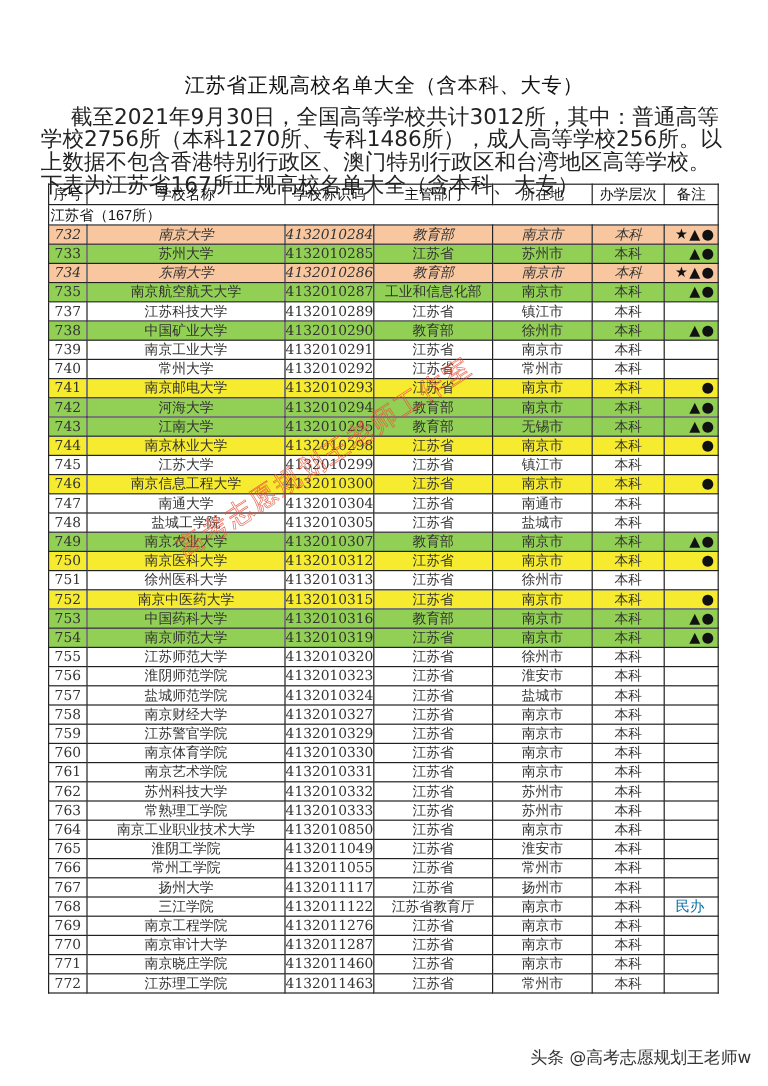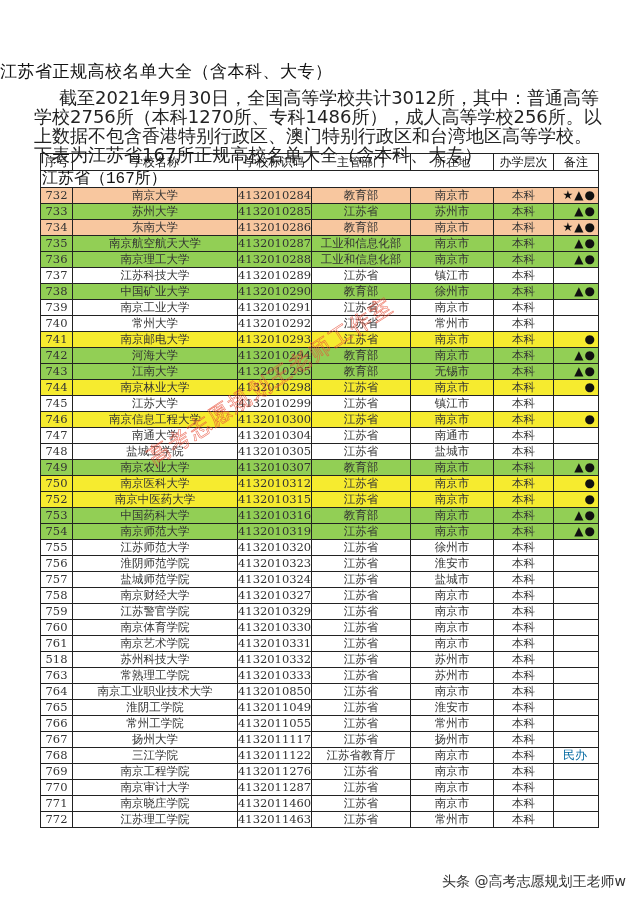--- a/index.html
+++ b/index.html
@@ -1,23 +1,23 @@
 <!DOCTYPE html>
 <html><head>
 <meta charset="utf-8">
 <style>
   html,body{margin:0;padding:0;background:#fff;}
   body{width:640px;height:905px;position:relative;overflow:hidden;font-family:"DejaVu Serif","Liberation Serif",serif;color:#222;}
-  .title{position:absolute;left:0;width:640px;top:60px;text-align:left;font-size:17px;font-family:"DejaVu Sans","Liberation Sans",sans-serif;color:#111;letter-spacing:0.5px;}
+  .title{position:absolute;left:0;width:640px;top:60px;text-align:center;font-size:17px;font-family:"DejaVu Sans","Liberation Sans",sans-serif;color:#111;letter-spacing:0.5px;}
   .intro{position:absolute;left:34px;width:572px;top:88px;font-size:18px;line-height:19px;font-family:"DejaVu Sans","Liberation Sans",sans-serif;color:#222;text-indent:25px;}
   table{position:absolute;left:40px;top:153px;border-collapse:collapse;font-size:11.5px;table-layout:fixed;width:558px;}
   td,th{border:1.2px solid #222;padding:0;height:15px;line-height:15px;text-align:center;white-space:nowrap;overflow:hidden;font-weight:normal;color:#333;}
   th{font-family:"DejaVu Sans","Liberation Sans",sans-serif;font-size:12px;height:16px;color:#111;}
-  tr.group td{text-align:left;font-family:Liberation Mono, monospace;font-size:16px;color:#111;height:16px;padding-left:1px;}
-  tr.orange td{background:#F8C79F;}
+  tr.group td{text-align:left;font-family:Liberation Sans, sans-serif;font-size:12px;color:#111;height:16px;padding-left:1px;}
+  tr.orange td{background:#F8C79F;font-style:italic;}
   tr.green td{background:#92CF55;}
   tr.yellow td{background:#F6EB2F;}
   td.note{text-align:right;padding-right:2px;color:#111;font-family:"DejaVu Sans","Liberation Sans",sans-serif;font-size:12px;letter-spacing:1px;}
   td.note.txt{text-align:center;letter-spacing:0;font-family:"DejaVu Serif",serif;color:#0369a1;}
   .watermark{position:absolute;left:150px;top:445px;font-size:22px;color:transparent;-webkit-text-stroke:0.6px #e8503a;transform:rotate(-33deg);transform-origin:left center;white-space:nowrap;letter-spacing:2px;font-family:"DejaVu Sans",sans-serif;opacity:0.8;pointer-events:none;}
   .footer{position:absolute;right:14px;top:873px;font-size:14px;font-family:"DejaVu Sans","Liberation Sans",sans-serif;color:#333;text-shadow:0 0 2px #fff,0 0 2px #fff;margin-left:24px;}
 </style>
 </head>
 <body>
 
@@ -78,29 +78,20 @@
       </tr>
       <tr class="green">
         <td>735</td>
         <td>南京航空航天大学</td>
         <td>4132010287</td>
         <td>工业和信息化部</td>
         <td>南京市</td>
         <td>本科</td>
         <td class="note">▲●</td>
       </tr>
-      <tr class="green">
-        <td>736</td>
-        <td>南京理工大学</td>
-        <td>4132010288</td>
-        <td>工业和信息化部</td>
-        <td>南京市</td>
-        <td>本科</td>
-        <td class="note">▲●</td>
-      </tr>
       <tr>
         <td>737</td>
         <td>江苏科技大学</td>
         <td>4132010289</td>
         <td>江苏省</td>
         <td>镇江市</td>
         <td>本科</td>
         <td class="note txt"></td>
       </tr>
       <tr class="green">
@@ -213,20 +204,29 @@
       </tr>
       <tr class="yellow">
         <td>750</td>
         <td>南京医科大学</td>
         <td>4132010312</td>
         <td>江苏省</td>
         <td>南京市</td>
         <td>本科</td>
         <td class="note">●</td>
       </tr>
+      <tr>
+        <td>751</td>
+        <td>徐州医科大学</td>
+        <td>4132010313</td>
+        <td>江苏省</td>
+        <td>徐州市</td>
+        <td>本科</td>
+        <td class="note txt"></td>
+      </tr>
       <tr class="yellow">
         <td>752</td>
         <td>南京中医药大学</td>
         <td>4132010315</td>
         <td>江苏省</td>
         <td>南京市</td>
         <td>本科</td>
         <td class="note">●</td>
       </tr>
       <tr class="green">
@@ -304,21 +304,21 @@
       <tr>
         <td>761</td>
         <td>南京艺术学院</td>
         <td>4132010331</td>
         <td>江苏省</td>
         <td>南京市</td>
         <td>本科</td>
         <td class="note txt"></td>
       </tr>
       <tr>
-        <td>518</td>
+        <td>762</td>
         <td>苏州科技大学</td>
         <td>4132010332</td>
         <td>江苏省</td>
         <td>苏州市</td>
         <td>本科</td>
         <td class="note txt"></td>
       </tr>
       <tr>
         <td>763</td>
         <td>常熟理工学院</td>

